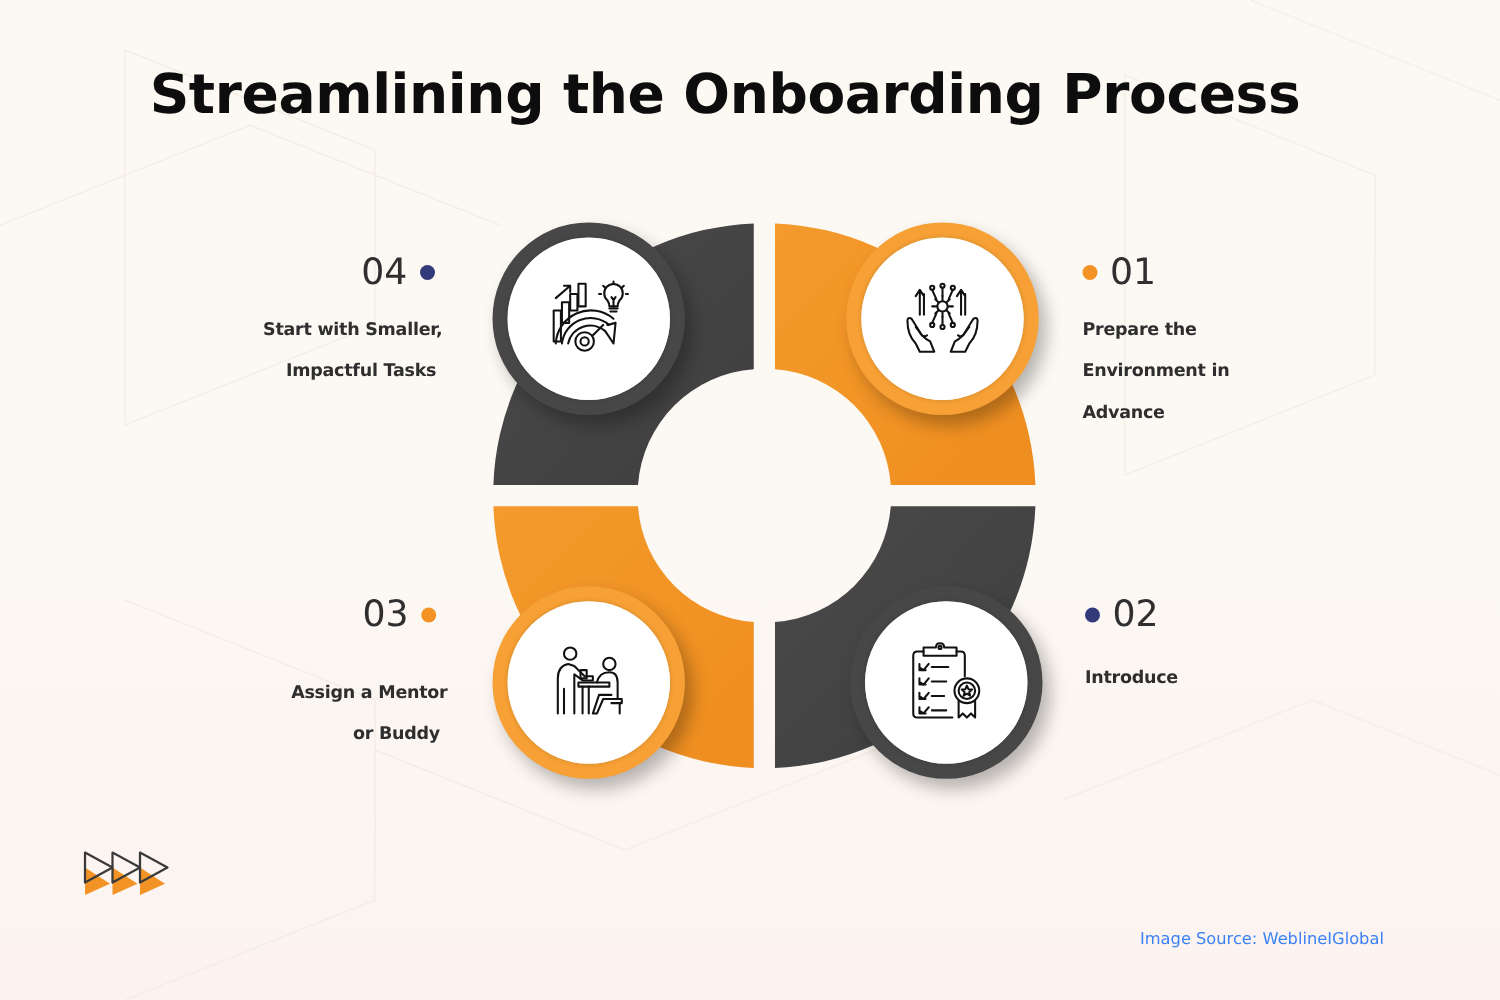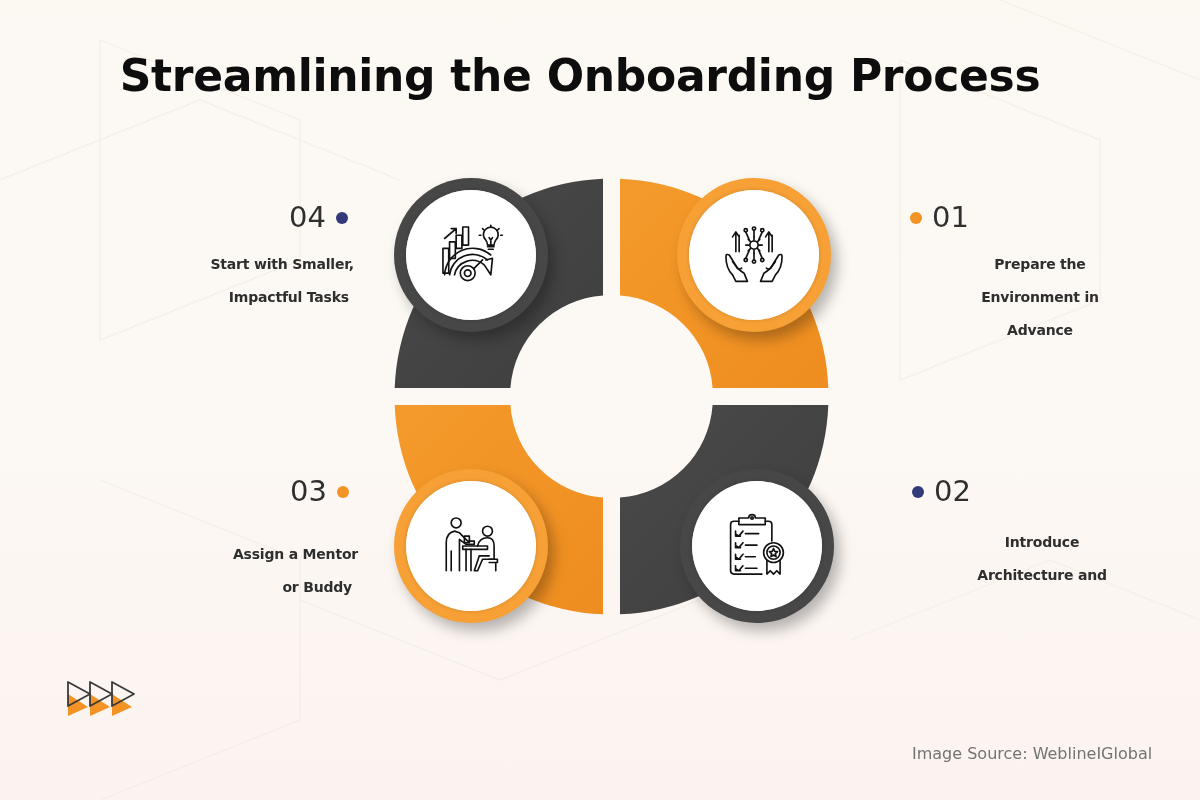--- a/index.html
+++ b/index.html
@@ -36,26 +36,26 @@
       position: absolute; font-family: "DejaVu Sans", sans-serif;
       font-size: 29px; font-weight: normal; color: #2f2f2f;
       display: flex; align-items: center; gap: 10px; line-height: 1;
     }
     .dot { width: 12px; height: 12px; border-radius: 50%; display: inline-block; }
     .step-label {
       position: absolute; font-family: "DejaVu Sans", sans-serif;
       font-weight: bold; font-size: 14px; line-height: 33px; color: #2e2e2e;
       letter-spacing: -0.2px;
     }
-    .left-align { text-align: center; margin-left: 44px; }
+    .left-align { text-align: left; }
     .right-align { text-align: right; }
     .arrows { position: absolute; left: 66px; top: 680px; width: 72px; height: 36px; }
     .source {
       position: absolute; left: 912px; top: 744px;
-      font-family: "DejaVu Sans", sans-serif; font-size: 16px; color: #737373;
+      font-family: "DejaVu Sans", sans-serif; font-size: 13px; color: #3b82f6;
     }
   </style>
 </head>
 <body>
 
 <svg class="bg-pattern" viewBox="0 0 1200 800">
   <g fill="none" stroke="#f2ece4" stroke-width="1.2" opacity="0.8">
     <path d="M100 40 L300 120 L300 260 L100 340 Z"></path>
     <path d="M0 180 L200 100 L400 180"></path>
     <path d="M900 60 L1100 140 L1100 300 L900 380 Z"></path>
@@ -194,21 +194,20 @@
   <div>Assign a Mentor</div>
   <div style="padding-right:6px;">or Buddy</div>
 </div>
 
 <div class="step-num left-align" style="left:868px; top:477px;">
   <span class="dot" style="background:#333a7a;"></span>
   <span>02</span>
 </div>
 <div class="step-label left-align" style="left:868px; top:526px; width:260px;">
   <div>Introduce</div>
-  <div>Architecture and</div>
 </div>
 
 <svg class="arrows" viewBox="0 0 72 36">
   <g>
     <path d="M2 14 L22 27 L2 36 Z" fill="#f39325"></path>
     <path d="M24 14 L44 27 L24 36 Z" fill="#f39325"></path>
     <path d="M46 14 L66 27 L46 36 Z" fill="#f39325"></path>
     <path d="M2 2 L24 14 L2 26 Z" fill="none" stroke="#3a3a3a" stroke-width="1.8" stroke-linejoin="round"></path>
     <path d="M24 2 L46 14 L24 26 Z" fill="none" stroke="#3a3a3a" stroke-width="1.8" stroke-linejoin="round"></path>
     <path d="M46 2 L68 14 L46 26 Z" fill="none" stroke="#3a3a3a" stroke-width="1.8" stroke-linejoin="round"></path>

